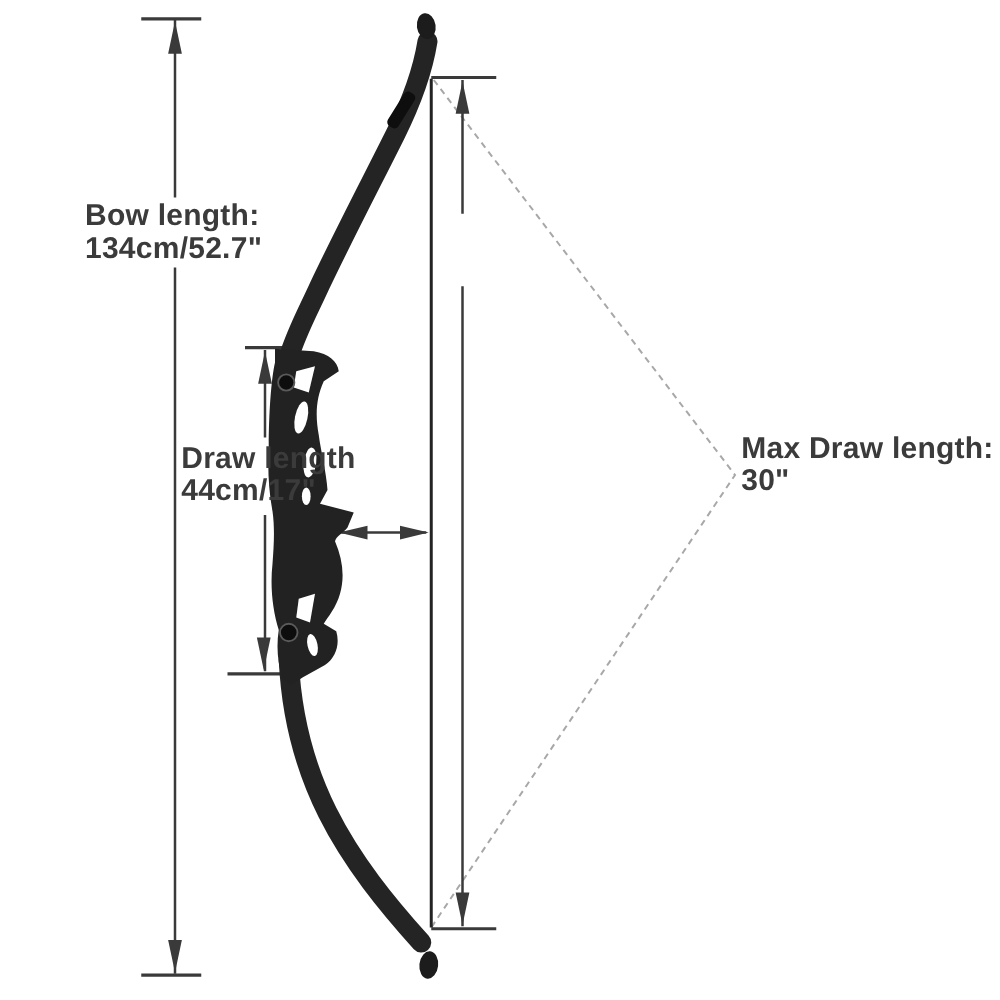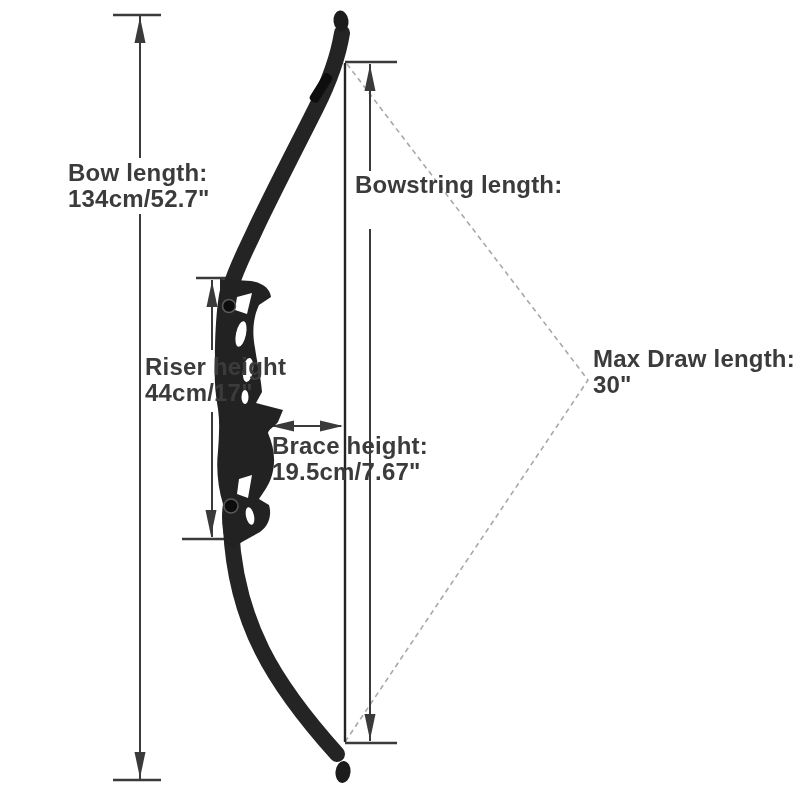--- a/index.html
+++ b/index.html
@@ -114,31 +114,26 @@
       <circle cx="231" cy="506" r="7" fill="#0d0d0d" stroke="#5a5a5a" stroke-width="1.5"></circle>
     </g>
   </svg>
 
   <div class="label" style="left:68px; top:160px">
     <span>Bow length:</span>
     <span>134cm/52.7"</span>
   </div>
 
   <div class="label" style="left:355px; top:172px">
-    <span>Bowstring length:</span>
   </div>
 
   <div class="label" style="left:145px; top:354px">
-    <span>Riser height</span>
+    <span>Draw length</span>
     <span>44cm/17"</span>
   </div>
 
-  <div class="label" style="left:272px; top:433px">
-    <span>Brace height:</span>
-    <span>19.5cm/7.67"</span>
-  </div>
 
   <div class="label" style="left:593px; top:346px">
     <span>Max Draw length:</span>
     <span>30"</span>
   </div>
 
 </div>
 
 </body></html>

